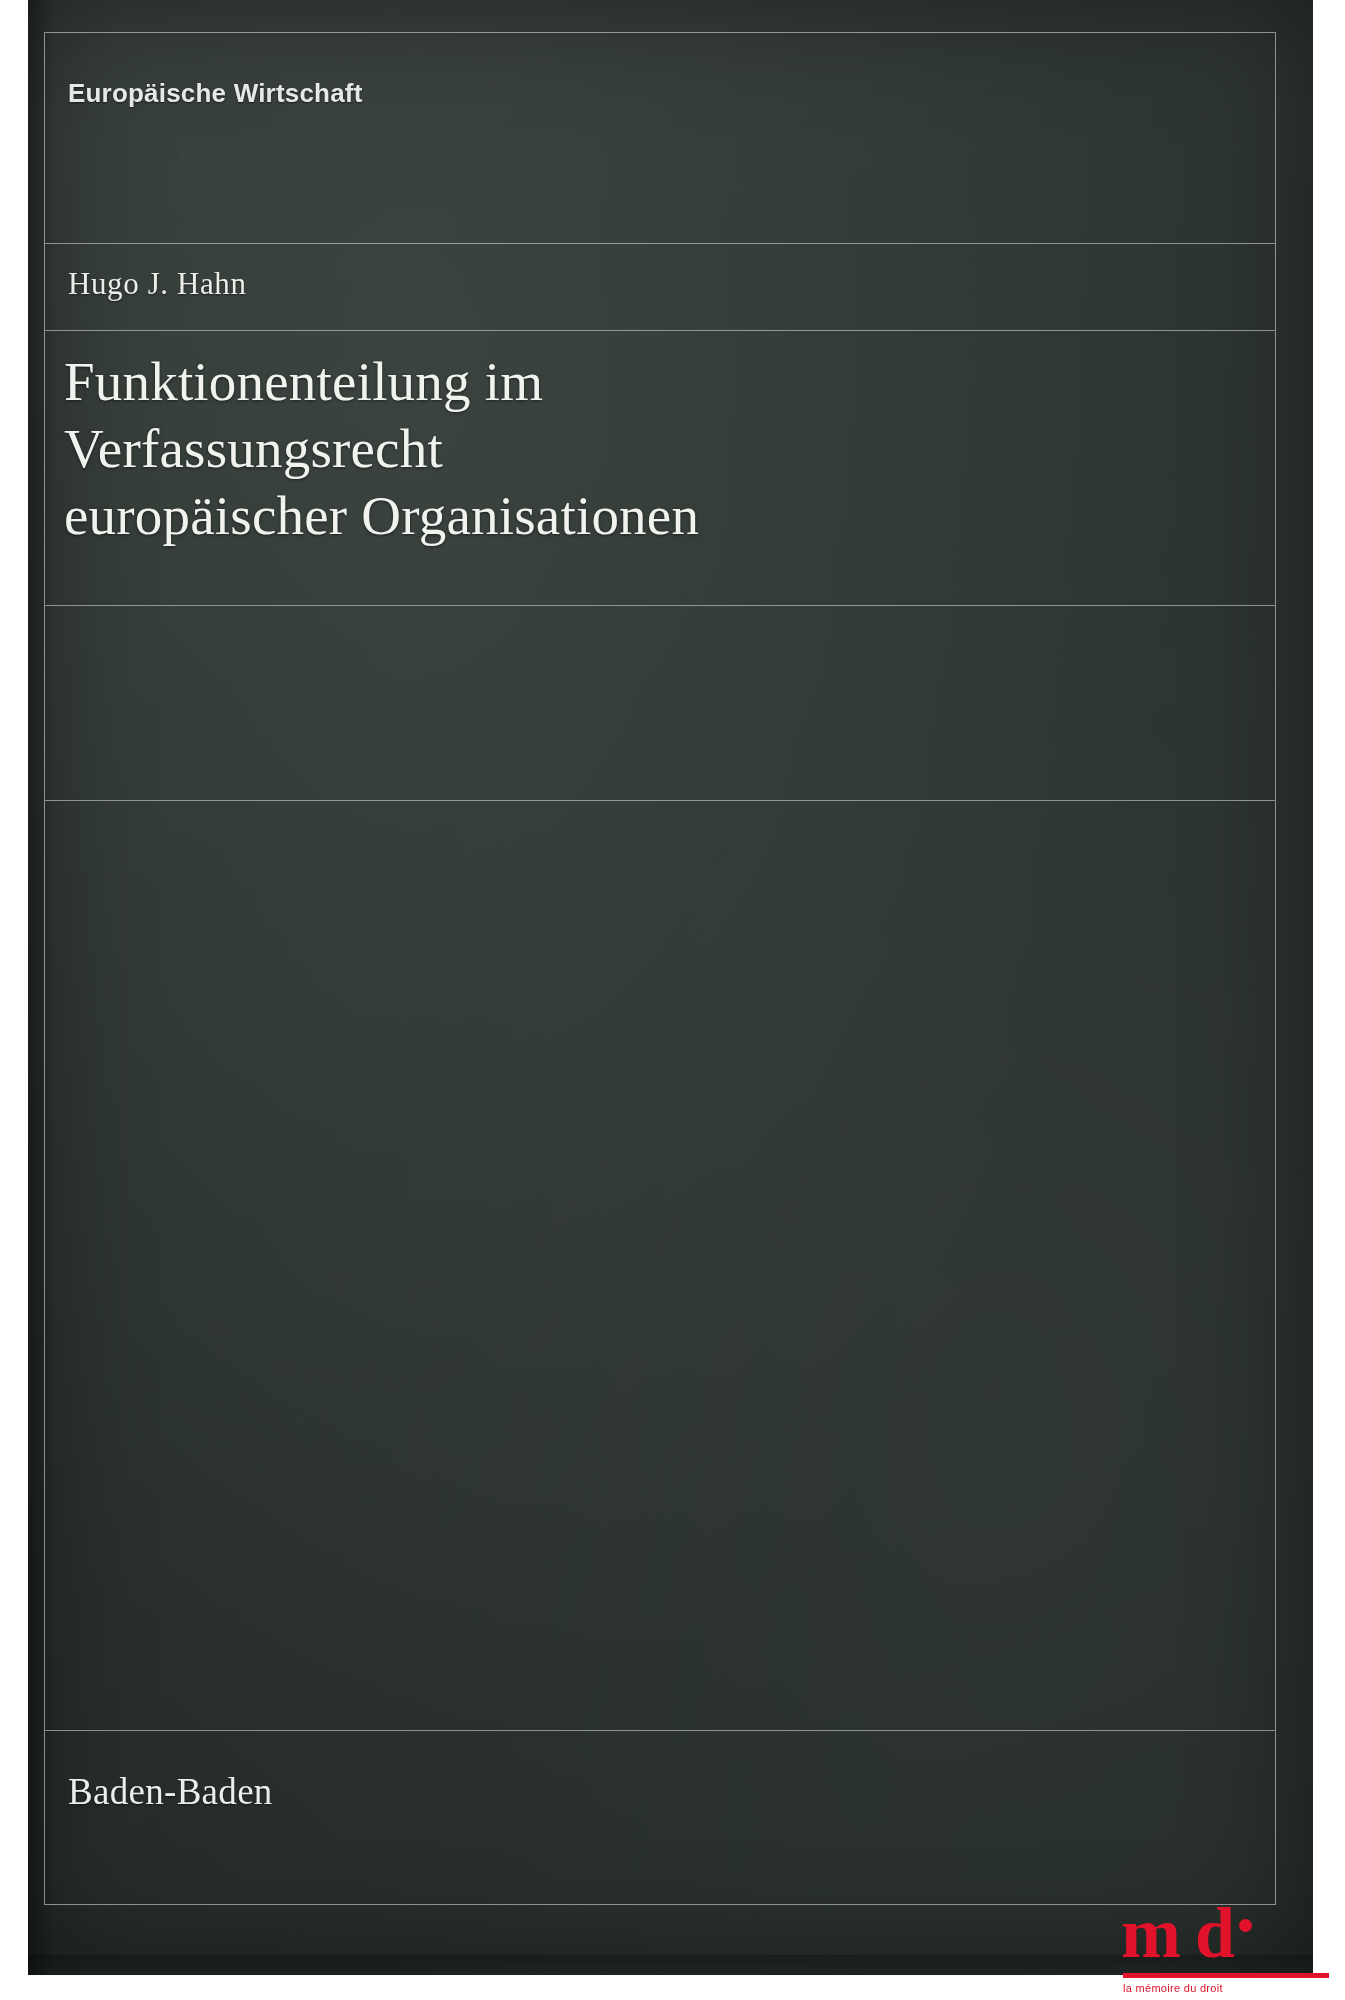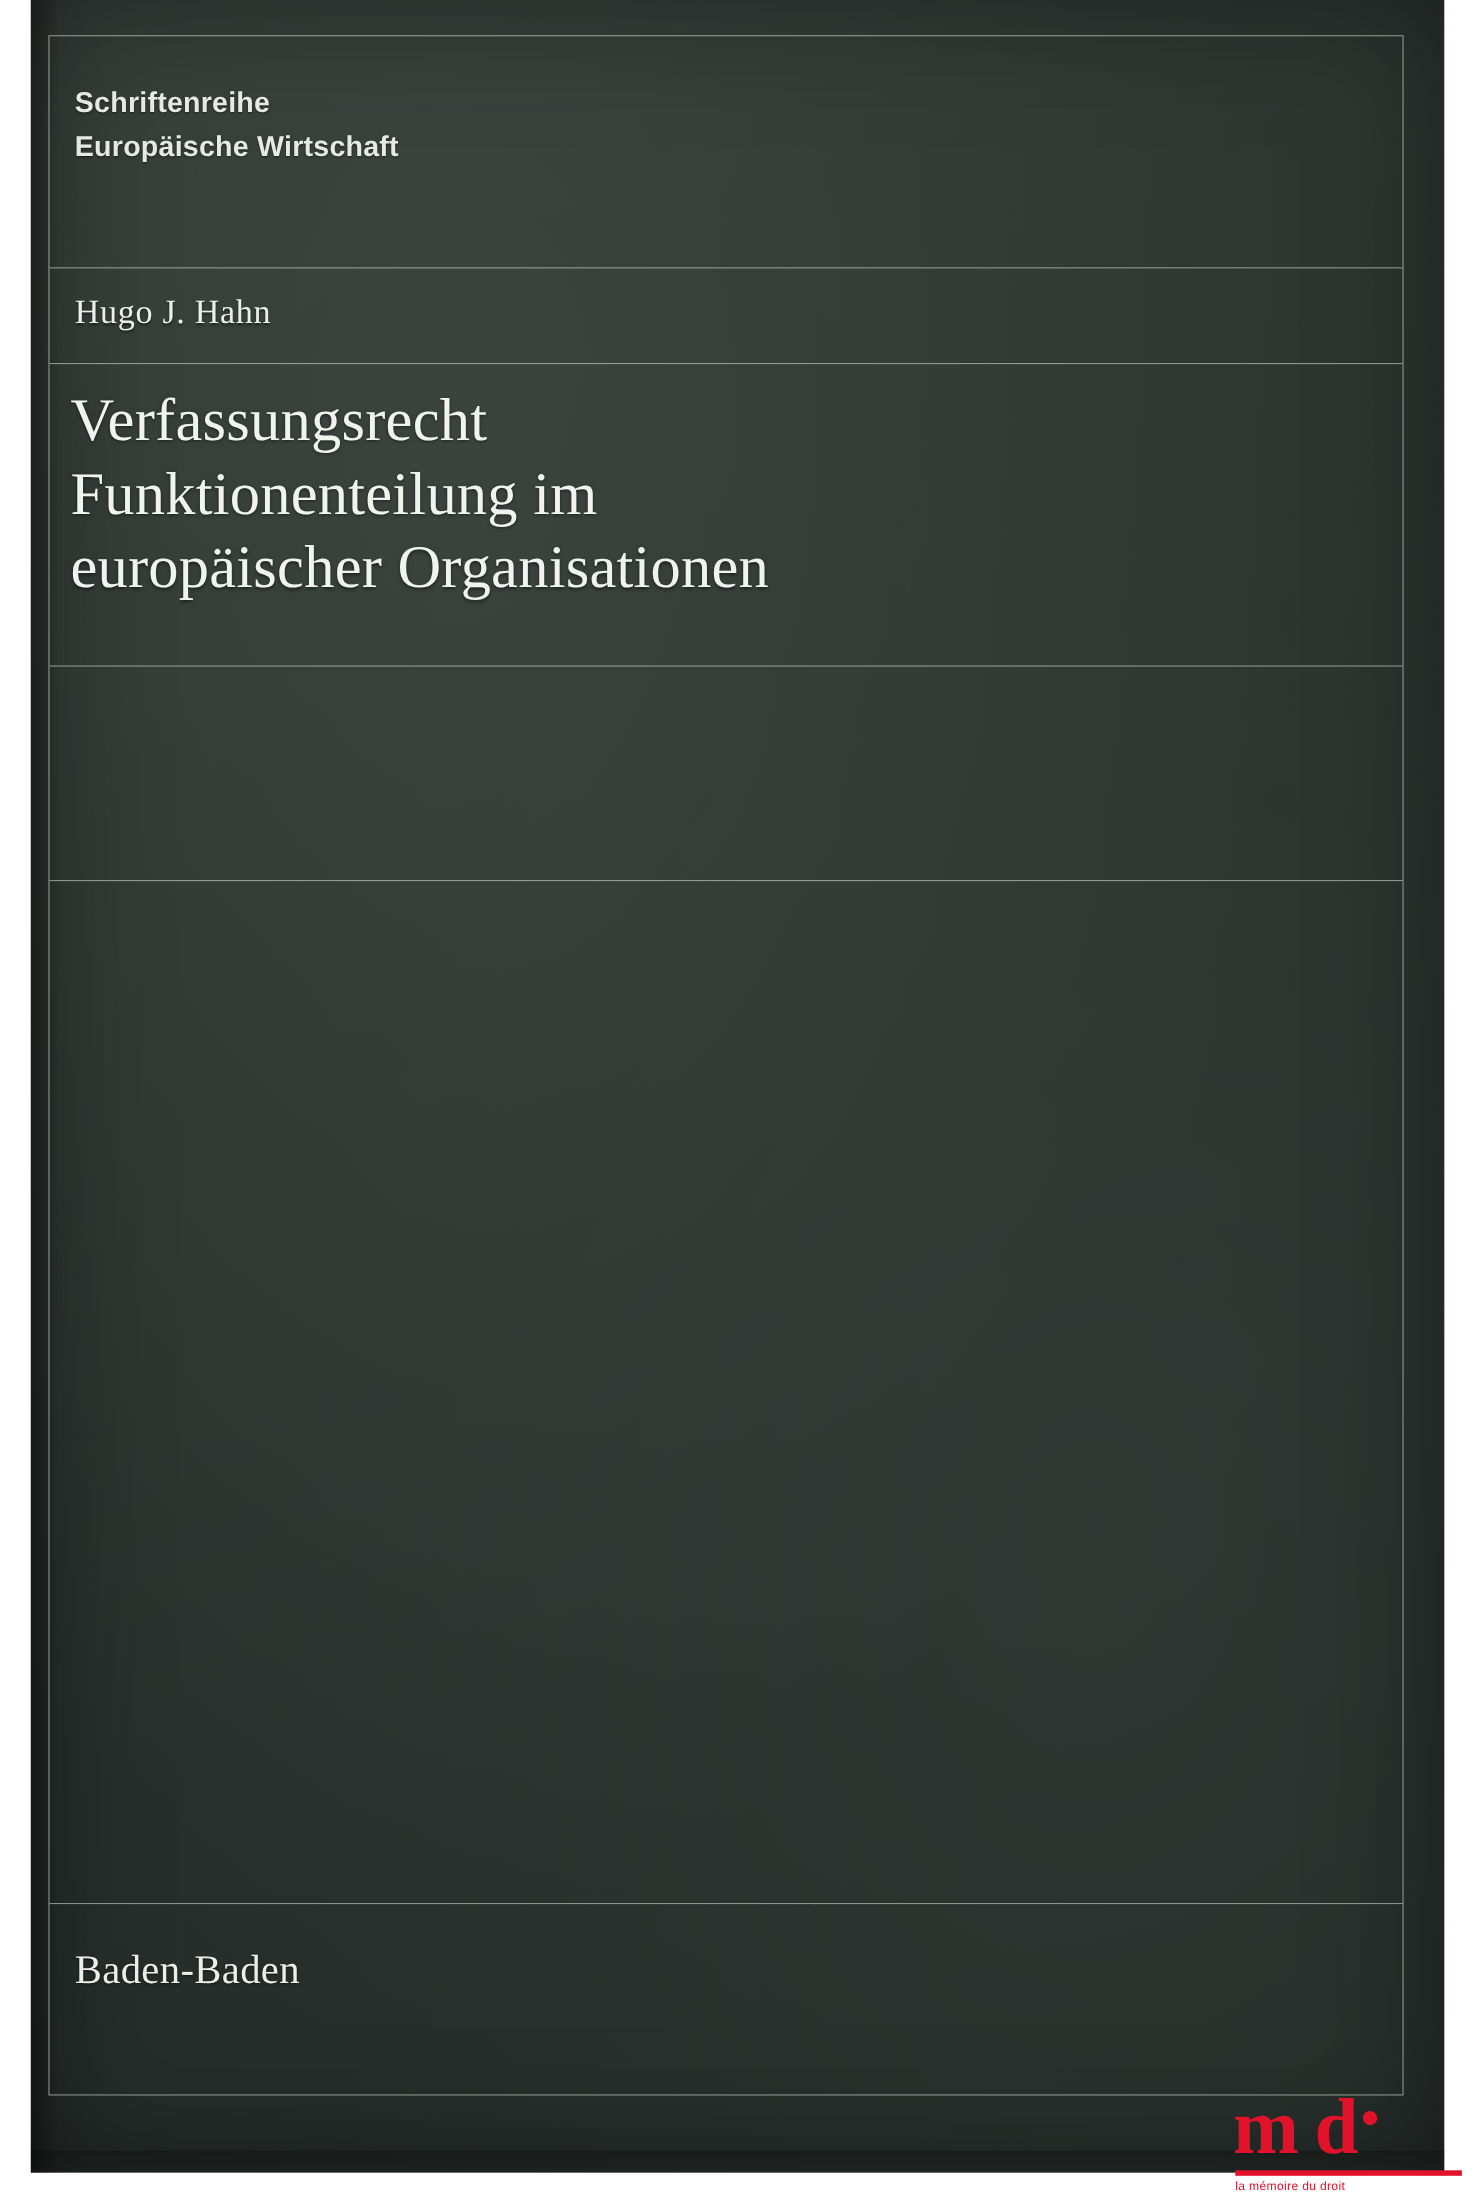--- a/index.html
+++ b/index.html
@@ -219,29 +219,28 @@
 
   <div class="frame"></div>
 
   <div class="rule rule-1"></div>
   <div class="rule rule-2"></div>
   <div class="rule rule-3"></div>
   <div class="rule rule-4"></div>
   <div class="rule rule-5"></div>
 
   <div class="series">
-    <div>Schriftenreihe</div>
     <div>Europäische Wirtschaft</div>
   </div>
 
   <div class="author">Hugo J. Hahn</div>
 
   <div class="title">
+    <div>Funktionenteilung im</div>
     <div>Verfassungsrecht</div>
-    <div>Funktionenteilung im</div>
     <div>europäischer Organisationen</div>
   </div>
 
   <div class="publisher">
     <div>Baden-Baden</div>
   </div>
 
   <div class="bottom-edge"></div>
 
   <div class="watermark">

